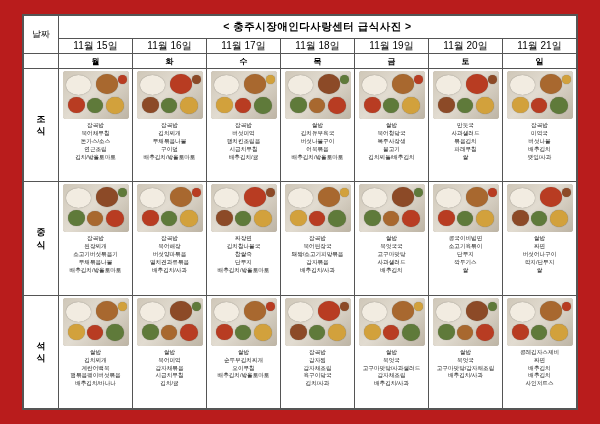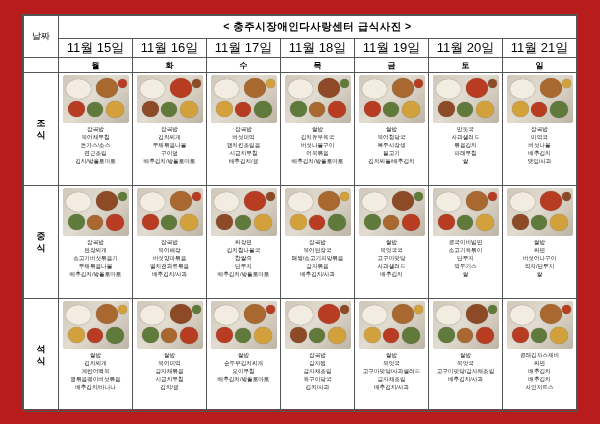--- a/index.html
+++ b/index.html
@@ -47,21 +47,21 @@
     font-size: 10.5px;
     font-weight: bold;
     letter-spacing: 0.5px;
   }
   .date-label {
     width: 34px;
     font-size: 9px;
   }
   .dayhdr {
     height: 13px;
-    font-size: 13px;
+    font-size: 10px;
   }
   .dowhdr {
     height: 14px;
     font-size: 8px;
     font-weight: bold;
   }
   .meal-label {
     width: 18px;
     font-size: 9px;
     font-weight: bold;

